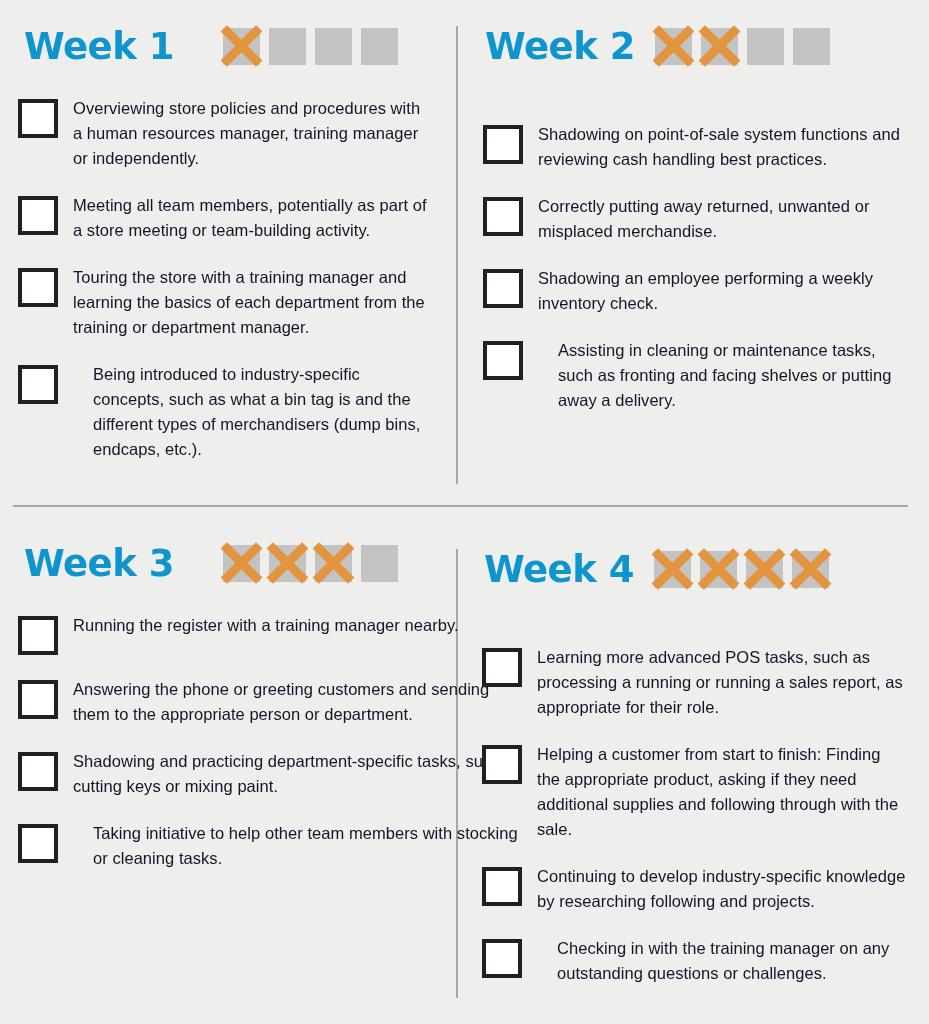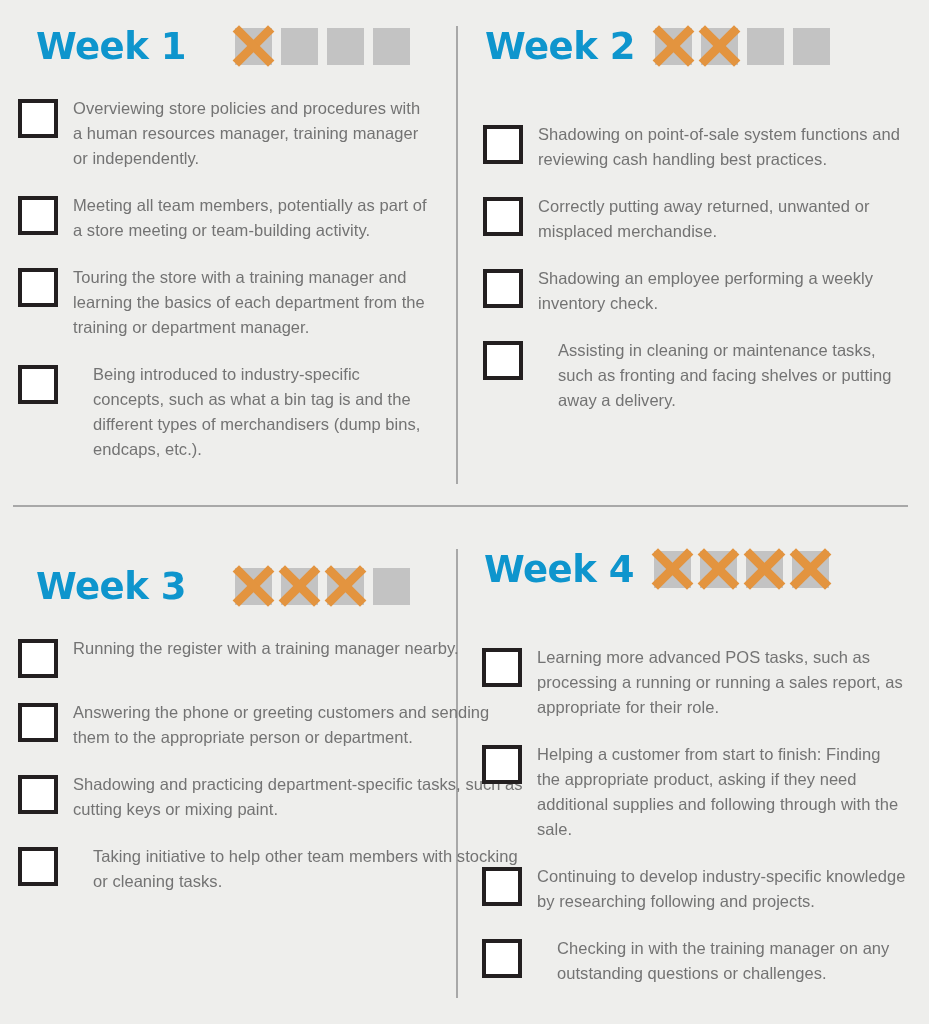--- a/index.html
+++ b/index.html
@@ -40,24 +40,24 @@
     background: #a8a8a8;
   }
 
   
   .quadrant {
     position: absolute;
     box-sizing: border-box;
   }
   .q1 { left: 0px;   top: 18px;  width: 456px; }
   .q2 { left: 461px; top: 18px;  width: 469px; }
-  .q3 { left: 0px;   top: 558px; width: 548px; }
+  .q3 { left: 0px;   top: 535px; width: 548px; }
   .q4 { left: 460px; top: 541px; width: 469px; }
 
-  .q1 .week-head, .q3 .week-head { padding-left: 36px; gap: 29px; }
+  .q1 .week-head, .q3 .week-head { padding-left: 24px; gap: 29px; }
   .q2 .week-head, .q4 .week-head { padding-left: 24px; }
 
   .q1 .check-list, .q3 .check-list { padding-left: 18px; padding-right: 24px; }
   .q2 .check-list, .q4 .check-list { padding-left: 22px; padding-right: 22px; margin-top: 48px; }
 
   
   .week-head {
     display: flex;
     align-items: center;
     height: 56px;
@@ -123,21 +123,21 @@
     background: #ffffff;
     border: 4px solid #231f20;
     margin-top: 3px;
     margin-right: 15px;
     box-sizing: content-box;
   }
   .check-text {
     font-family: "Liberation Sans", sans-serif;
     font-size: 16.5px;
     line-height: 25px;
-    color: #737373;
+    color: #0f172a;
     letter-spacing: 0.05px;
   }
 </style>
 </head>
 <body>
 
 <div class="sheet">
 
   <div class="v-divider top"></div>
   <div class="v-divider bottom"></div>

